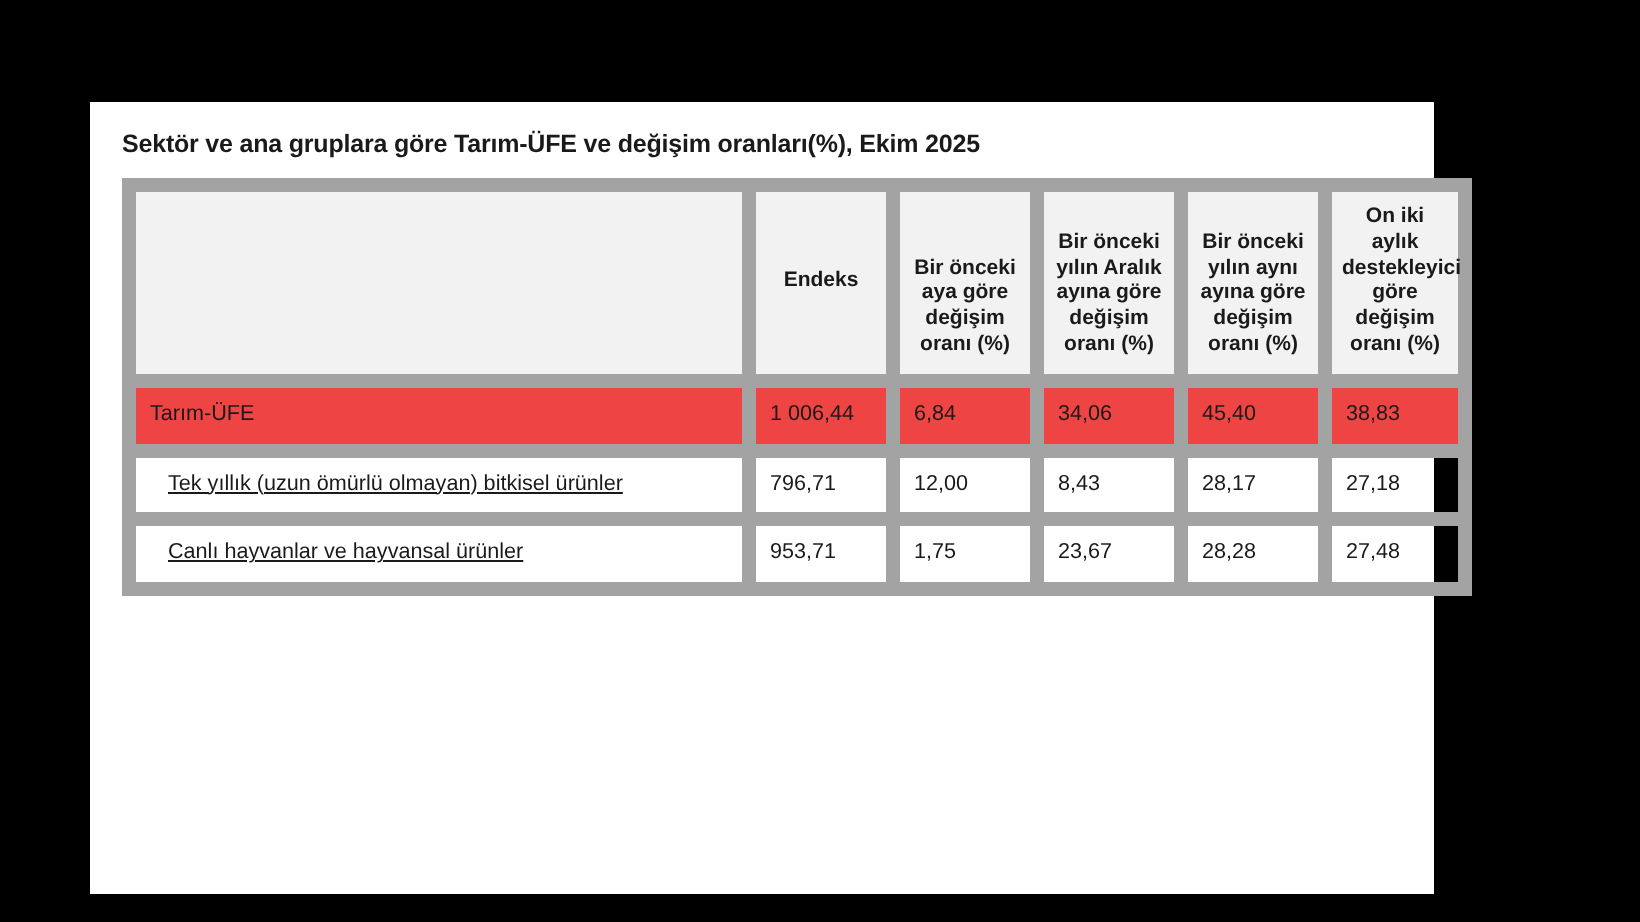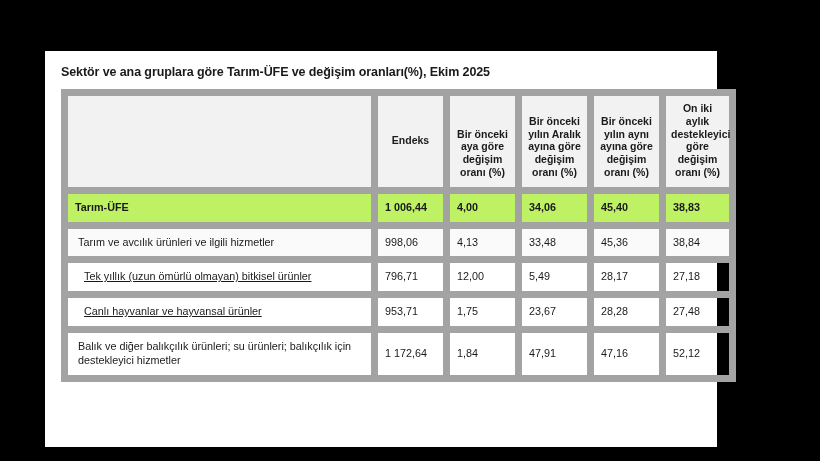--- a/index.html
+++ b/index.html
@@ -62,22 +62,22 @@
     vertical-align: middle;
     line-height: 1.28;
   }
   tbody td.label {
     text-align: left;
   }
   tbody td.num {
     text-align: left;
   }
   tbody tr.total td {
-    font-weight: bold;
-    background: #bef264;
+    font-weight: normal;
+    background: #ef4444;
   }
   tbody tr.shade td {
     background: #fafafa;
   }
   .indent1 { padding-left: 10px; }
   .indent2 { padding-left: 16px; text-decoration: underline; }
 </style>
 </head>
 <body>
 
@@ -101,53 +101,37 @@
         <th>Bir önceki aya göre değişim oranı (%)</th>
         <th>Bir önceki yılın Aralık ayına göre değişim oranı (%)</th>
         <th>Bir önceki yılın aynı ayına göre değişim oranı (%)</th>
         <th>On iki aylık destekleyici göre değişim oranı (%)</th>
       </tr>
     </thead>
     <tbody>
       <tr class="total">
         <td class="label">Tarım-ÜFE</td>
         <td class="num">1 006,44</td>
-        <td class="num">4,00</td>
+        <td class="num">6,84</td>
         <td class="num">34,06</td>
         <td class="num">45,40</td>
         <td class="num">38,83</td>
-      </tr>
-      <tr class="shade">
-        <td class="label indent1">Tarım ve avcılık ürünleri ve ilgili hizmetler</td>
-        <td class="num">998,06</td>
-        <td class="num">4,13</td>
-        <td class="num">33,48</td>
-        <td class="num">45,36</td>
-        <td class="num">38,84</td>
       </tr>
       <tr>
         <td class="label indent2">Tek yıllık (uzun ömürlü olmayan) bitkisel ürünler</td>
         <td class="num">796,71</td>
         <td class="num">12,00</td>
-        <td class="num">5,49</td>
+        <td class="num">8,43</td>
         <td class="num">28,17</td>
         <td class="num">27,18</td>
       </tr>
       <tr>
         <td class="label indent2">Canlı hayvanlar ve hayvansal ürünler</td>
         <td class="num">953,71</td>
         <td class="num">1,75</td>
         <td class="num">23,67</td>
         <td class="num">28,28</td>
         <td class="num">27,48</td>
       </tr>
-      <tr>
-        <td class="label indent1">Balık ve diğer balıkçılık ürünleri; su ürünleri; balıkçılık için destekleyici hizmetler</td>
-        <td class="num">1 172,64</td>
-        <td class="num">1,84</td>
-        <td class="num">47,91</td>
-        <td class="num">47,16</td>
-        <td class="num">52,12</td>
-      </tr>
     </tbody>
   </table>
 
 </div>
 
 </body></html>

